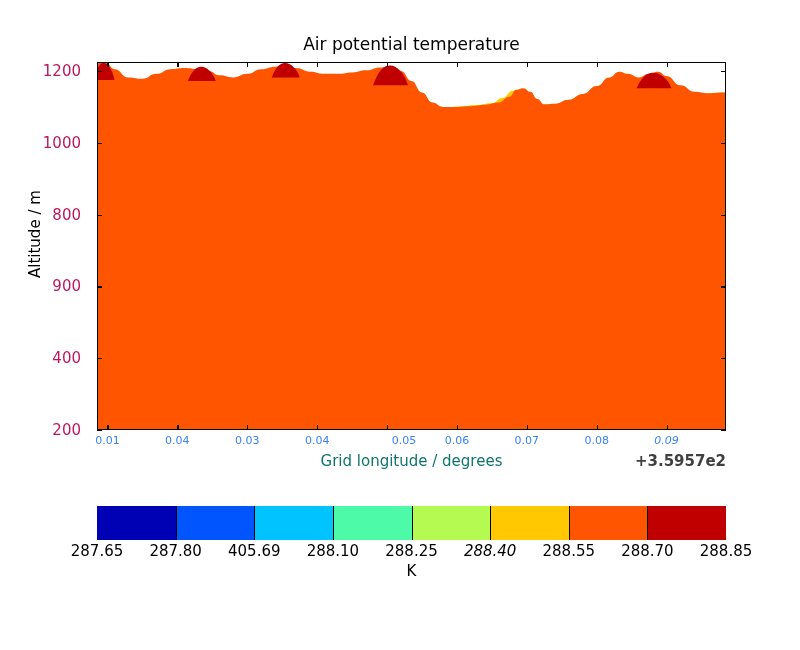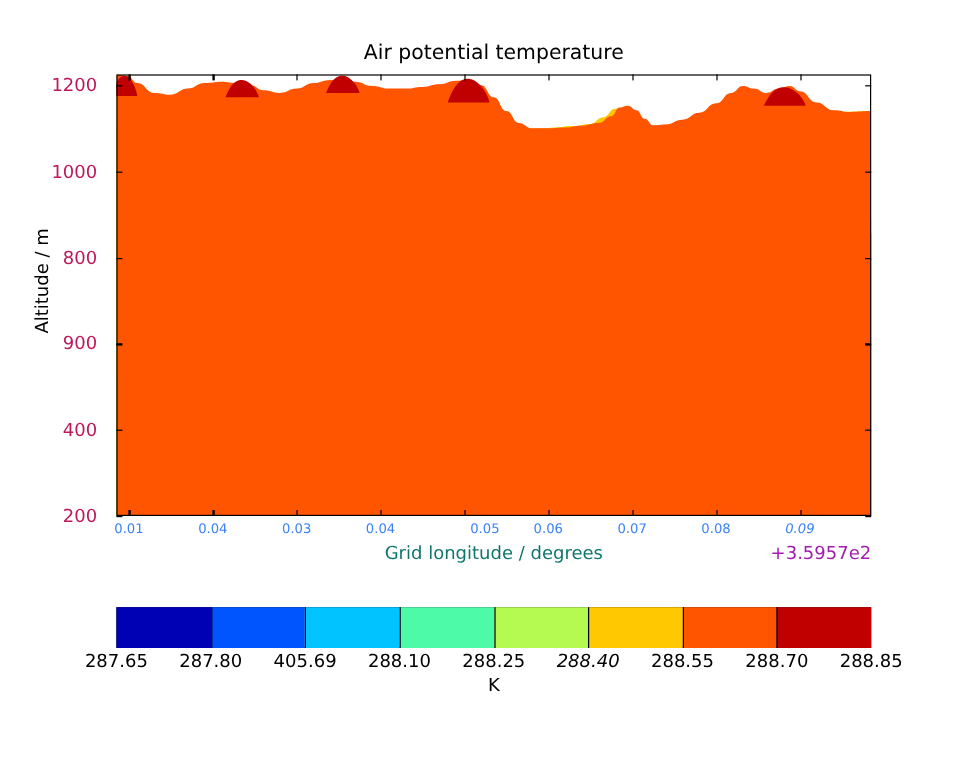--- a/index.html
+++ b/index.html
@@ -37,21 +37,21 @@
   }
   .xtick-mark{position:absolute;top:0;width:1.2px;height:5px;background:#000;}
   .xtick-mark.top{top:auto;bottom:0;}
 
   .axis-label-x{
     position:absolute;left:97px;top:452px;width:629px;
     text-align:center;font-size:15px;color:#0f766e;
   }
   .axis-offset{
     position:absolute;left:560px;top:452px;width:166px;
-    text-align:right;font-size:15px;color:#a21caf;
+    text-align:right;font-size:15px;color:#404040;font-weight:bold;
   }
   .axis-label-y{
     position:absolute;left:-12px;top:216px;font-size:15px;color:#000;
     transform:rotate(-90deg);transform-origin:left top;white-space:nowrap;
   }
   #ylabel-holder{position:absolute;left:38px;top:62px;width:20px;height:368px;}
 
   #colorbar{position:absolute;left:97px;top:506px;width:629px;height:34px;}
   #colorbar .cb-frame{
     position:absolute;left:0;top:0;width:100%;height:100%;

